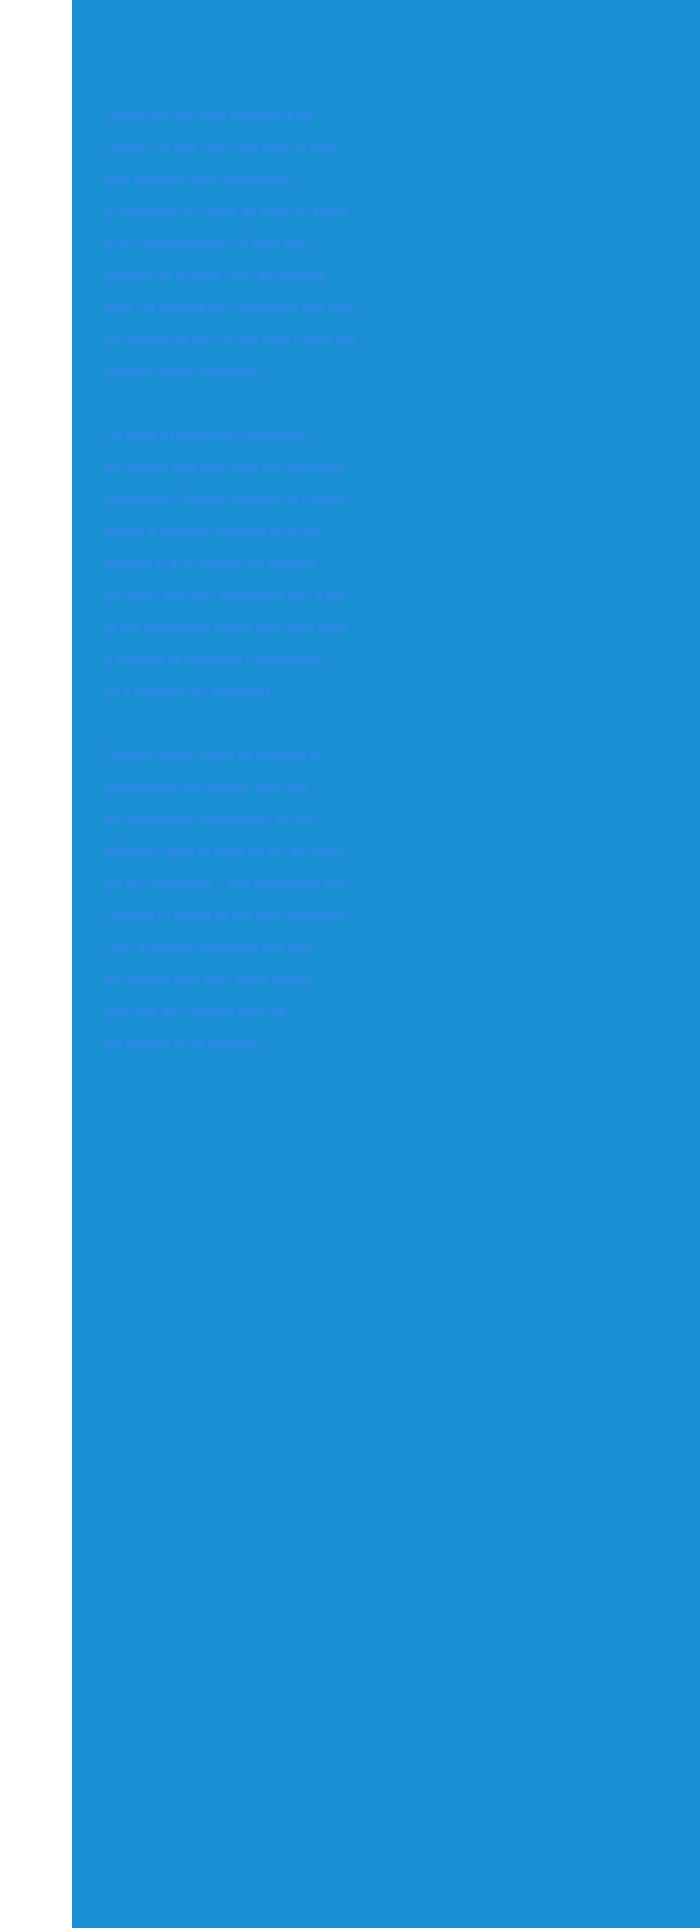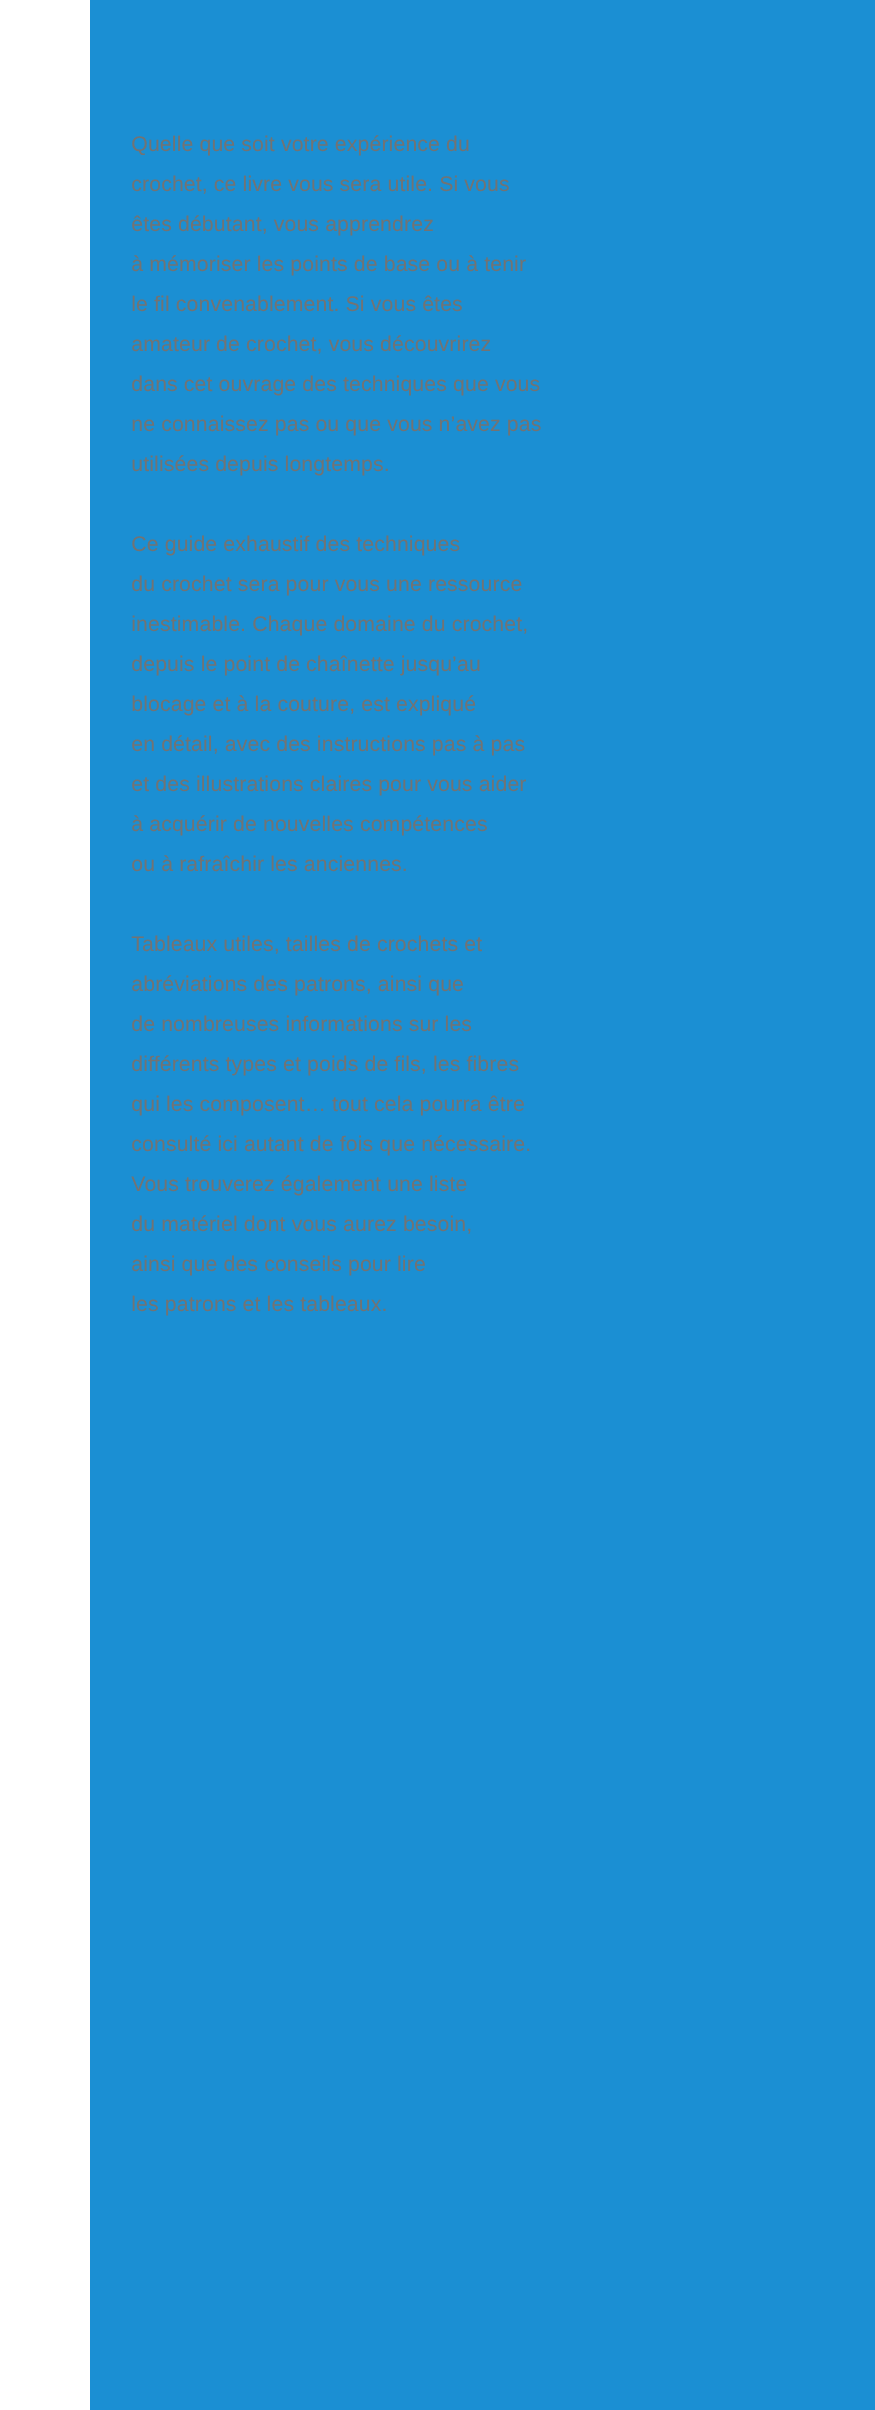--- a/index.html
+++ b/index.html
@@ -35,28 +35,29 @@
     height: 1928px;
     background: #1b8fd3;
   }
   .text-block {
     position: absolute;
     left: 105px;
     top: 100px;
     width: 520px;
   }
   .para {
-    color: #737373;
+    color: #3b82f6;
     font-family: "Liberation Sans", sans-serif;
-    font-size: 17px;
+    font-size: 13px;
     line-height: 32px;
     font-weight: 300;
     letter-spacing: 0.1px;
     margin: 0 0 32px 0;
     white-space: pre-line;
+    font-style: italic;
     -webkit-font-smoothing: antialiased;
   }
   .para:last-child {
     margin-bottom: 4px;
   }
 </style>
 </head>
 <body>
 
 <div class="page">

